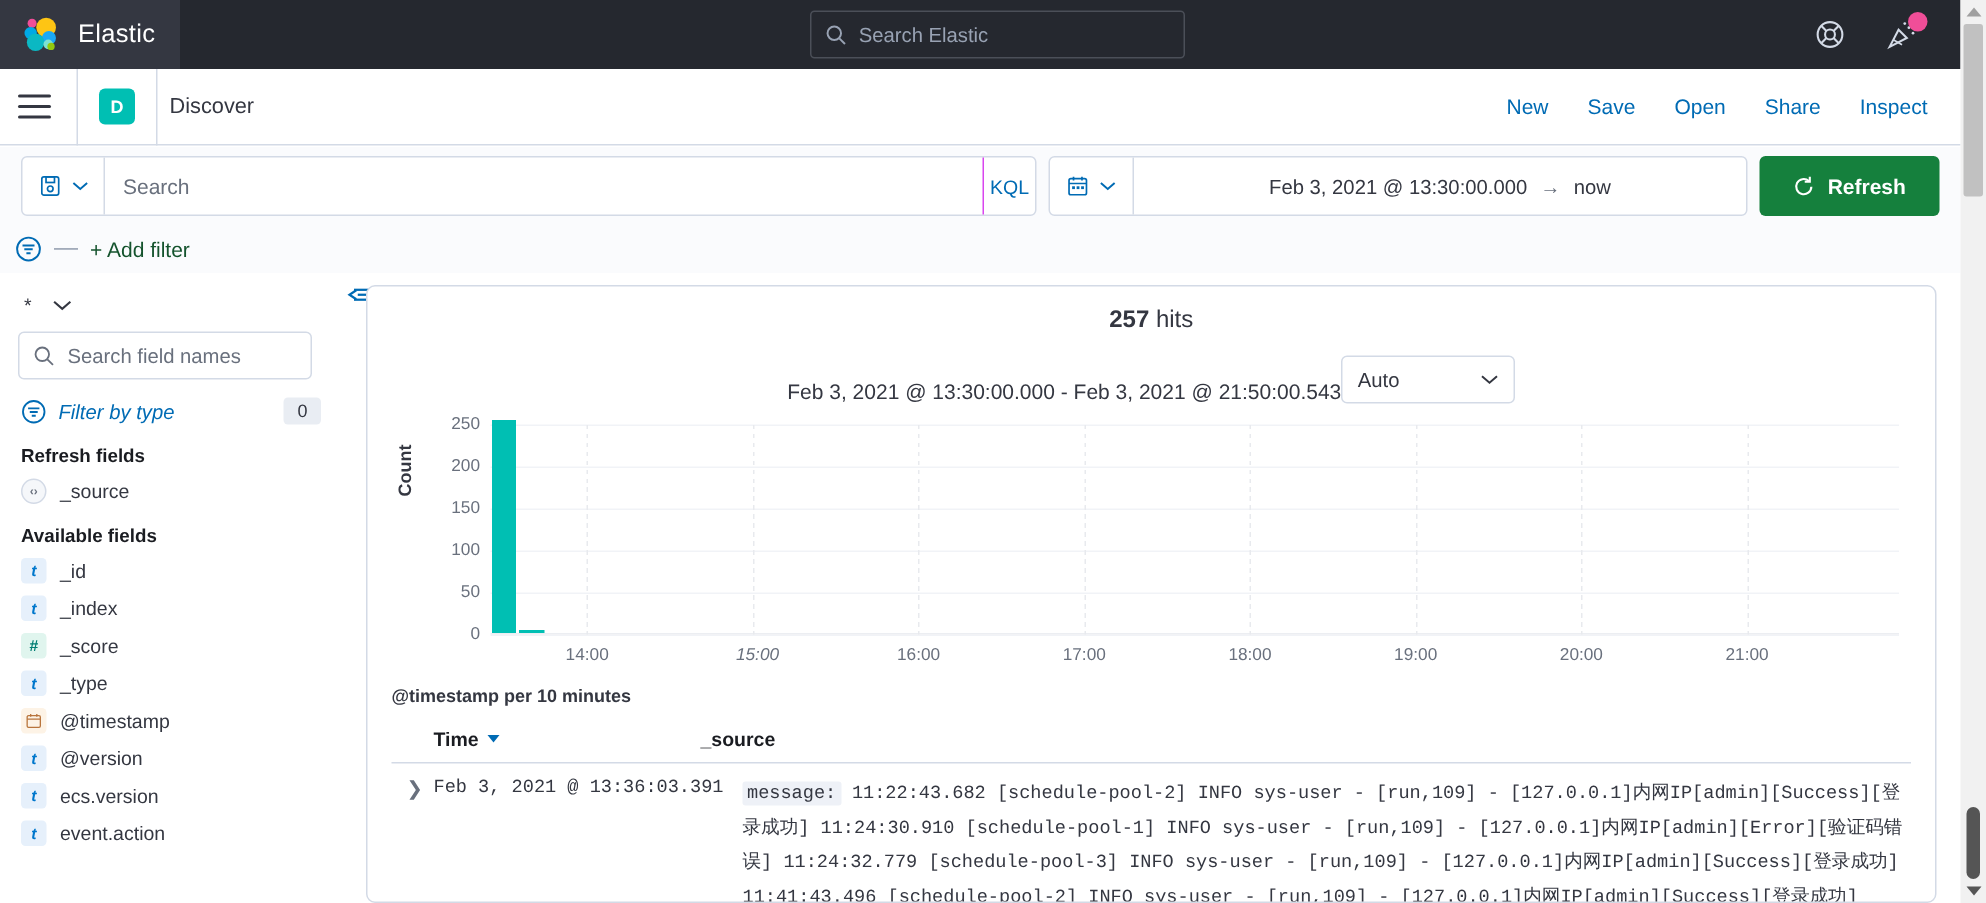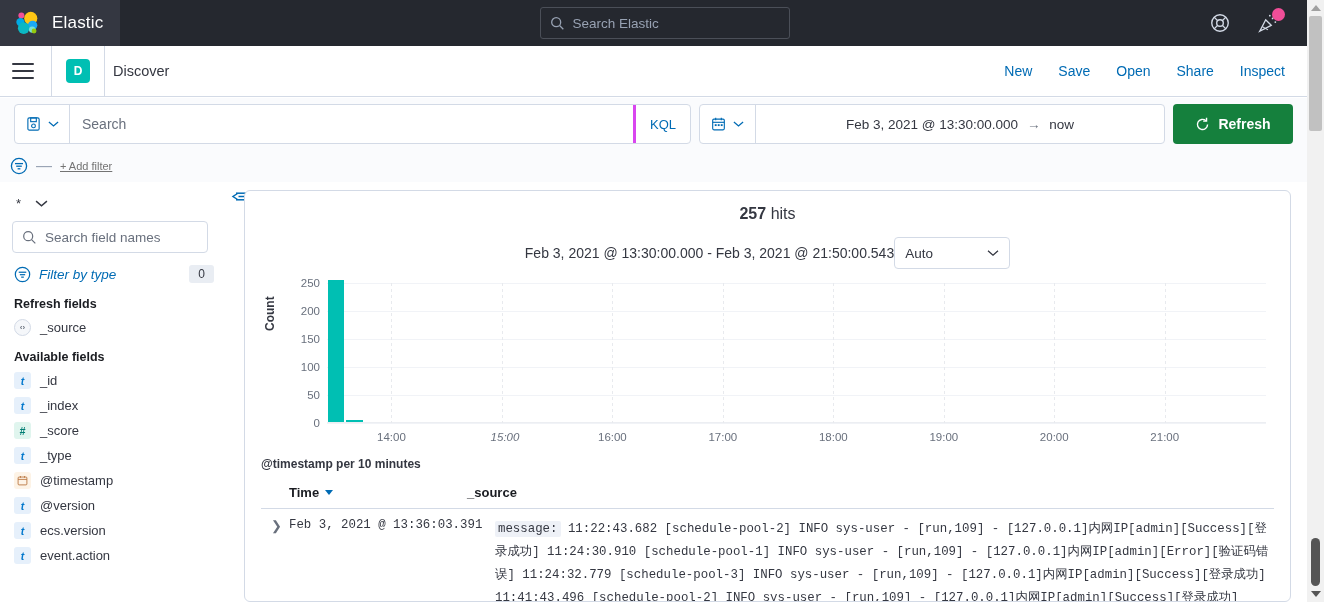--- a/index.html
+++ b/index.html
@@ -60,21 +60,21 @@
     position: absolute; top: 98px; left: 0; width: 1307px; height: 52px;
     background: #fafbfd; display: flex; align-items: center; padding: 0 14px; gap: 8px;
   }
   .qinput {
     flex: 1; height: 40px; background: #fff; border: 1px solid #d3dae6; border-radius: 4px;
     display: flex; align-items: center;
   }
   .saved-q { display: flex; align-items: center; gap: 7px; padding: 0 10px 0 11px; }
   .qfield { flex: 1; padding-left: 12px; border-left: 1px solid #d3dae6; height: 38px;
             display: flex; align-items: center; color: #69707d; font-size: 14px; }
-  .kql { padding: 0 14px; color: #006bb4; font-size: 13px; border-left: 3px solid #d946ef; height: 38px;
+  .kql { padding: 0 4px; color: #006bb4; font-size: 13px; border-left: 1px solid #d946ef; height: 38px;
          display: flex; align-items: center; cursor: pointer; text-align: center; }
   .datebar {
     width: 466px; height: 40px; background: #fff; border: 1px solid #d3dae6; border-radius: 4px;
     display: flex; align-items: center;
   }
   .date-ico { display: flex; align-items: center; gap: 7px; padding: 0 11px;
               border-right: 1px solid #d3dae6; height: 38px; }
   .date-text { flex: 1; text-align: center; font-size: 13.5px; color: #343741; }
   .date-text .arrow { color: #69707d; margin: 0 5px; }
   .refresh-btn {
@@ -82,21 +82,21 @@
     display: flex; align-items: center; justify-content: center; gap: 8px;
     font-size: 14px; font-weight: 600; cursor: pointer; padding: 0 16px;
   }
 
   
   .filterbar {
     position: absolute; top: 150px; left: 0; width: 1307px; height: 32px;
     background: #fafbfd; display: flex; align-items: center; gap: 8px; padding-left: 10px;
   }
   .filter-dash { color: #98a2b3; }
-  .addfilter { color: #737373; font-size: 11px; cursor: pointer; text-decoration: underline; }
+  .addfilter { color: #14532d; font-size: 14px; cursor: pointer; }
 
   
   .content { position: absolute; top: 182px; left: 0; width: 1307px; height: 420px; display: flex; }
   .sidebar { width: 228px; background: #fff; padding: 8px 12px 0 12px; position: relative; }
   .idx-row { display: flex; align-items: center; gap: 14px; padding: 6px 4px 10px 4px; }
   .idx-name { font-size: 13px; color: #343741; }
   .fieldsearch {
     width: 196px; height: 32px; border: 1px solid #d3dae6; border-radius: 4px; background: #fff;
     display: flex; align-items: center; gap: 8px; padding: 0 9px;
   }
@@ -122,21 +122,21 @@
   .fname { font-size: 13px; color: #343741; }
   .collapse-btn { position: absolute; top: 8px; right: -22px; cursor: pointer; }
 
   .main { flex: 1; padding: 8px 16px 0 16px; position: relative; }
   .panel {
     background: #fff; border: 1px solid #d3dae6; border-radius: 6px; height: 412px;
     padding: 14px 16px 0 16px; position: relative; overflow: hidden;
   }
   .hits { text-align: center; font-size: 16px; color: #343741; }
   .hits b { font-weight: 700; }
-  .range-row { display: flex; align-items: center; justify-content: center; margin-top: 14px; }
+  .range-row { display: flex; align-items: flex-end; justify-content: center; margin-top: 14px; }
   .range-txt { font-size: 14px; color: #343741; }
   .interval-sel {
     width: 116px; height: 32px; border: 1px solid #d3dae6; border-radius: 4px; background: #fff;
     display: flex; align-items: center; justify-content: space-between; padding: 0 10px;
     font-size: 13.5px; color: #343741; cursor: pointer;
   }
 
   
   .chart-area { position: relative; height: 190px; margin-top: 12px; }
   .ylabel {

